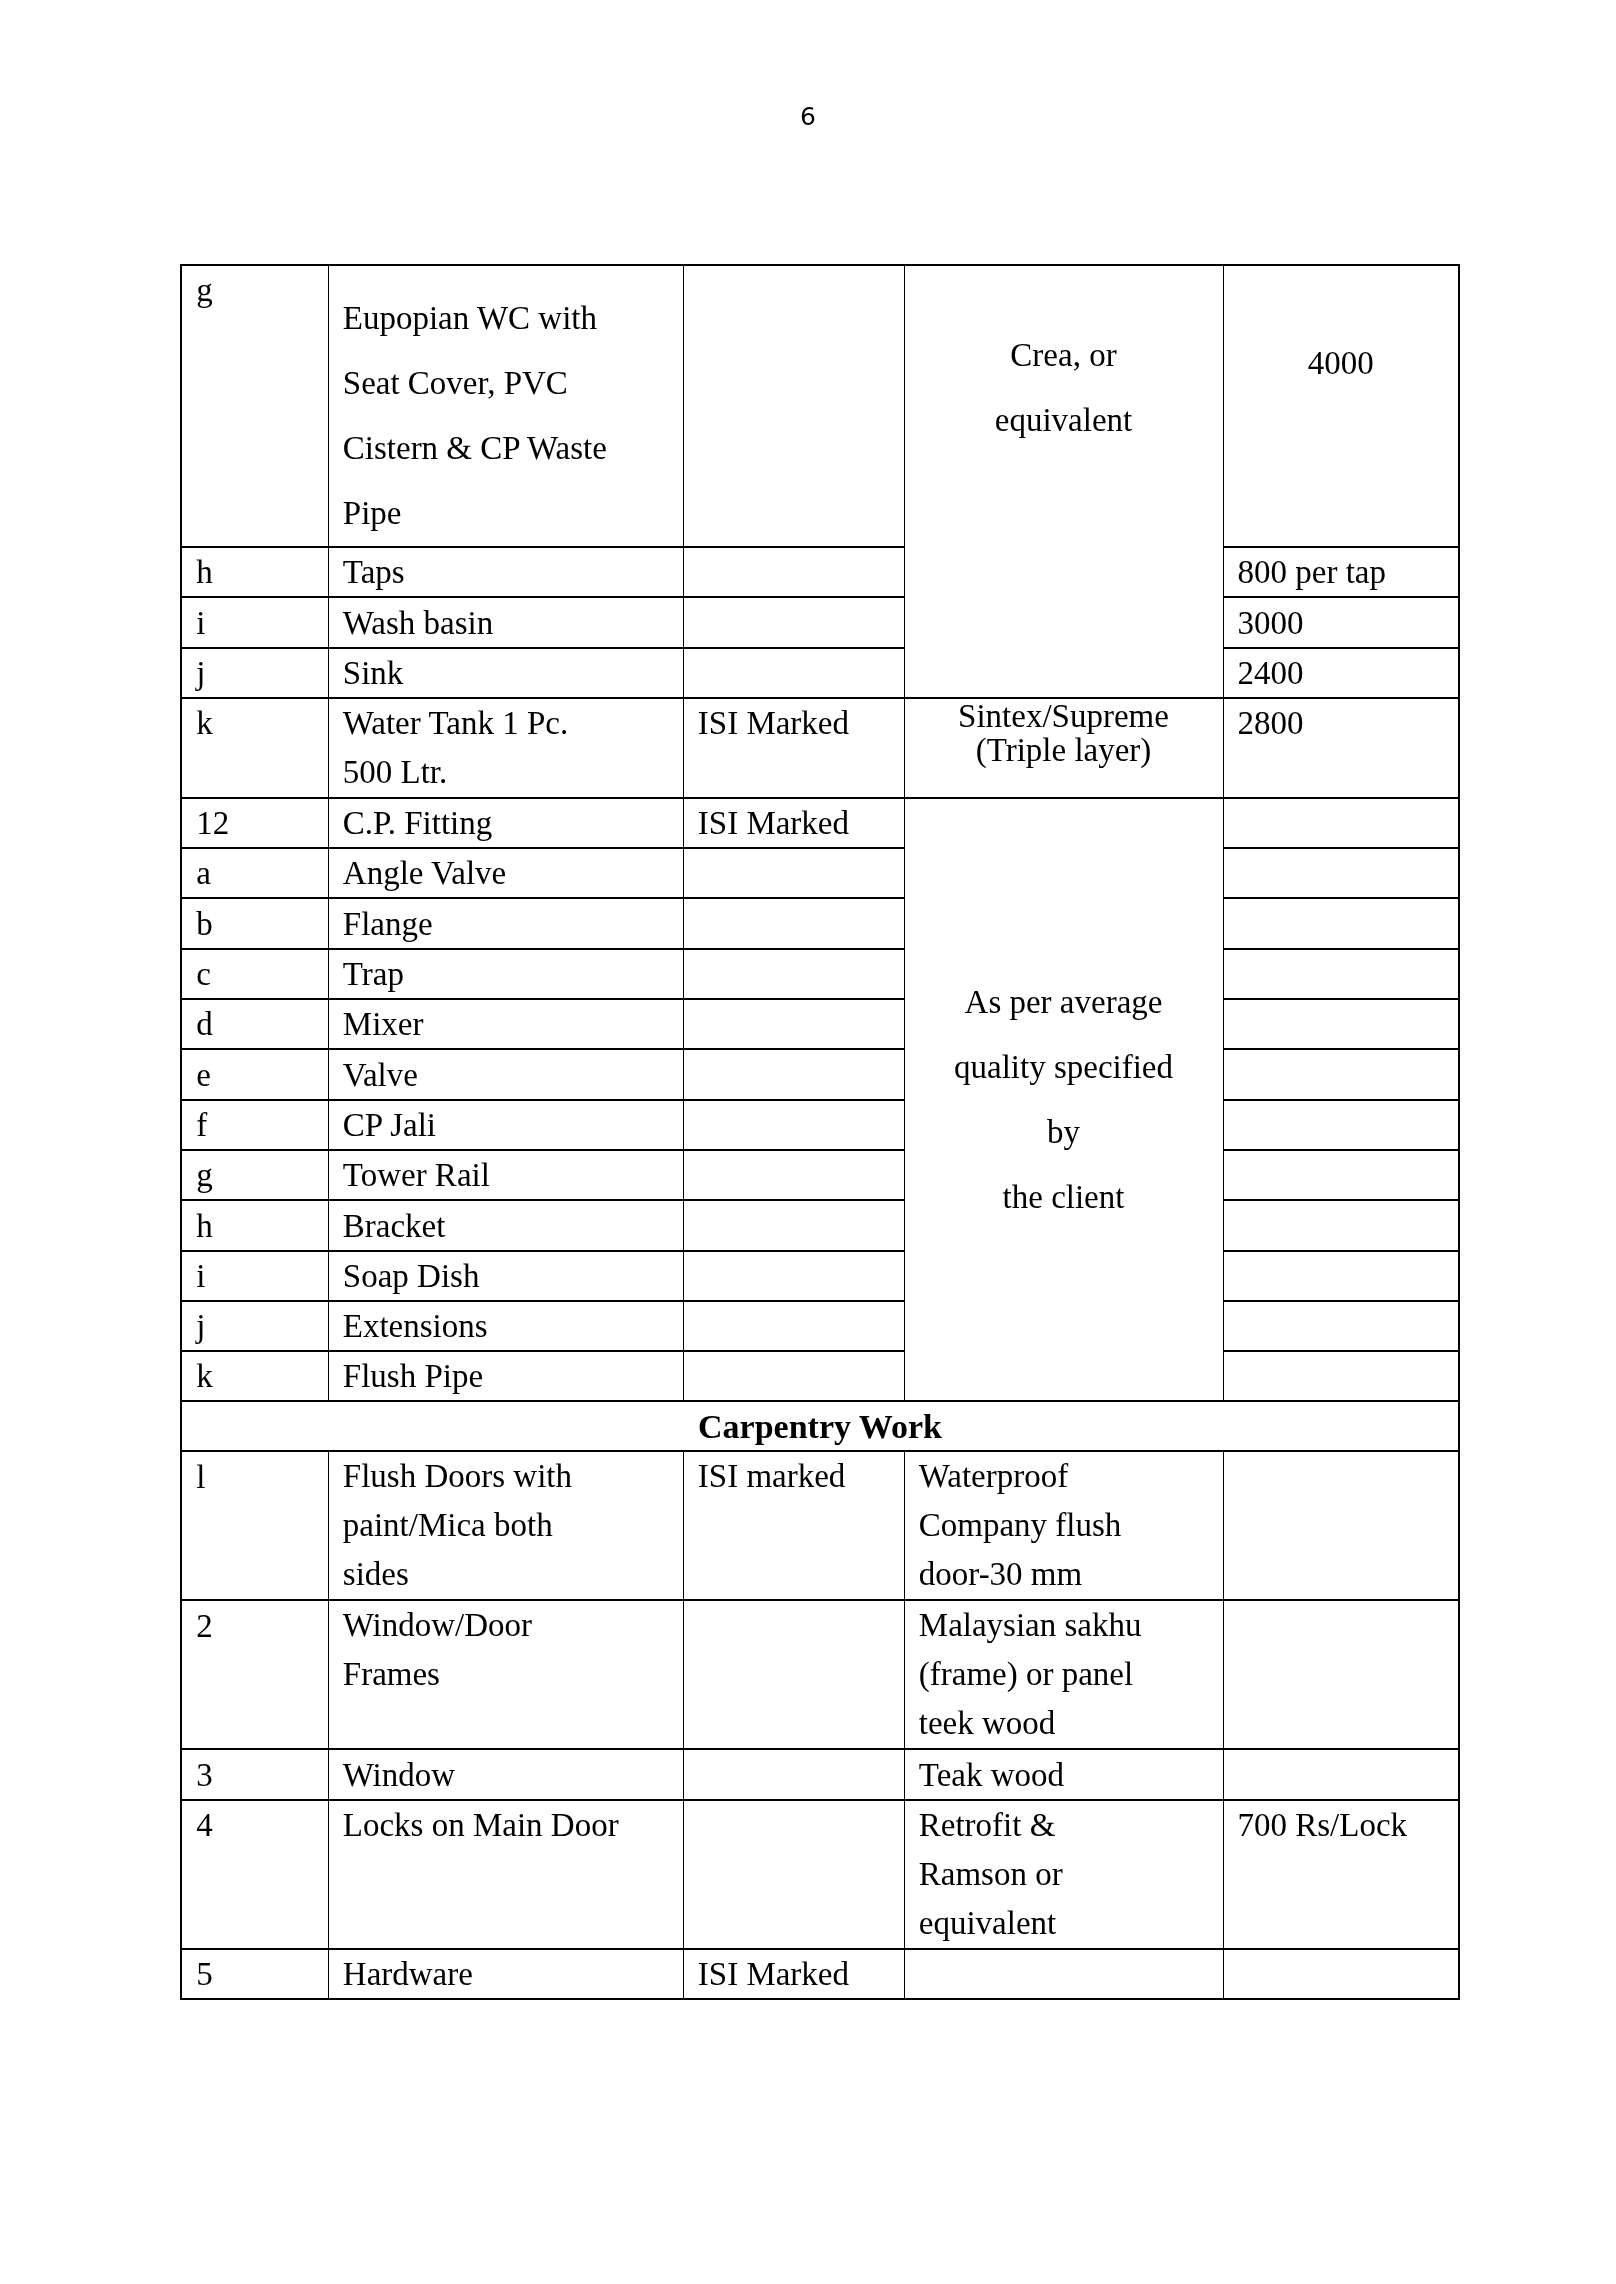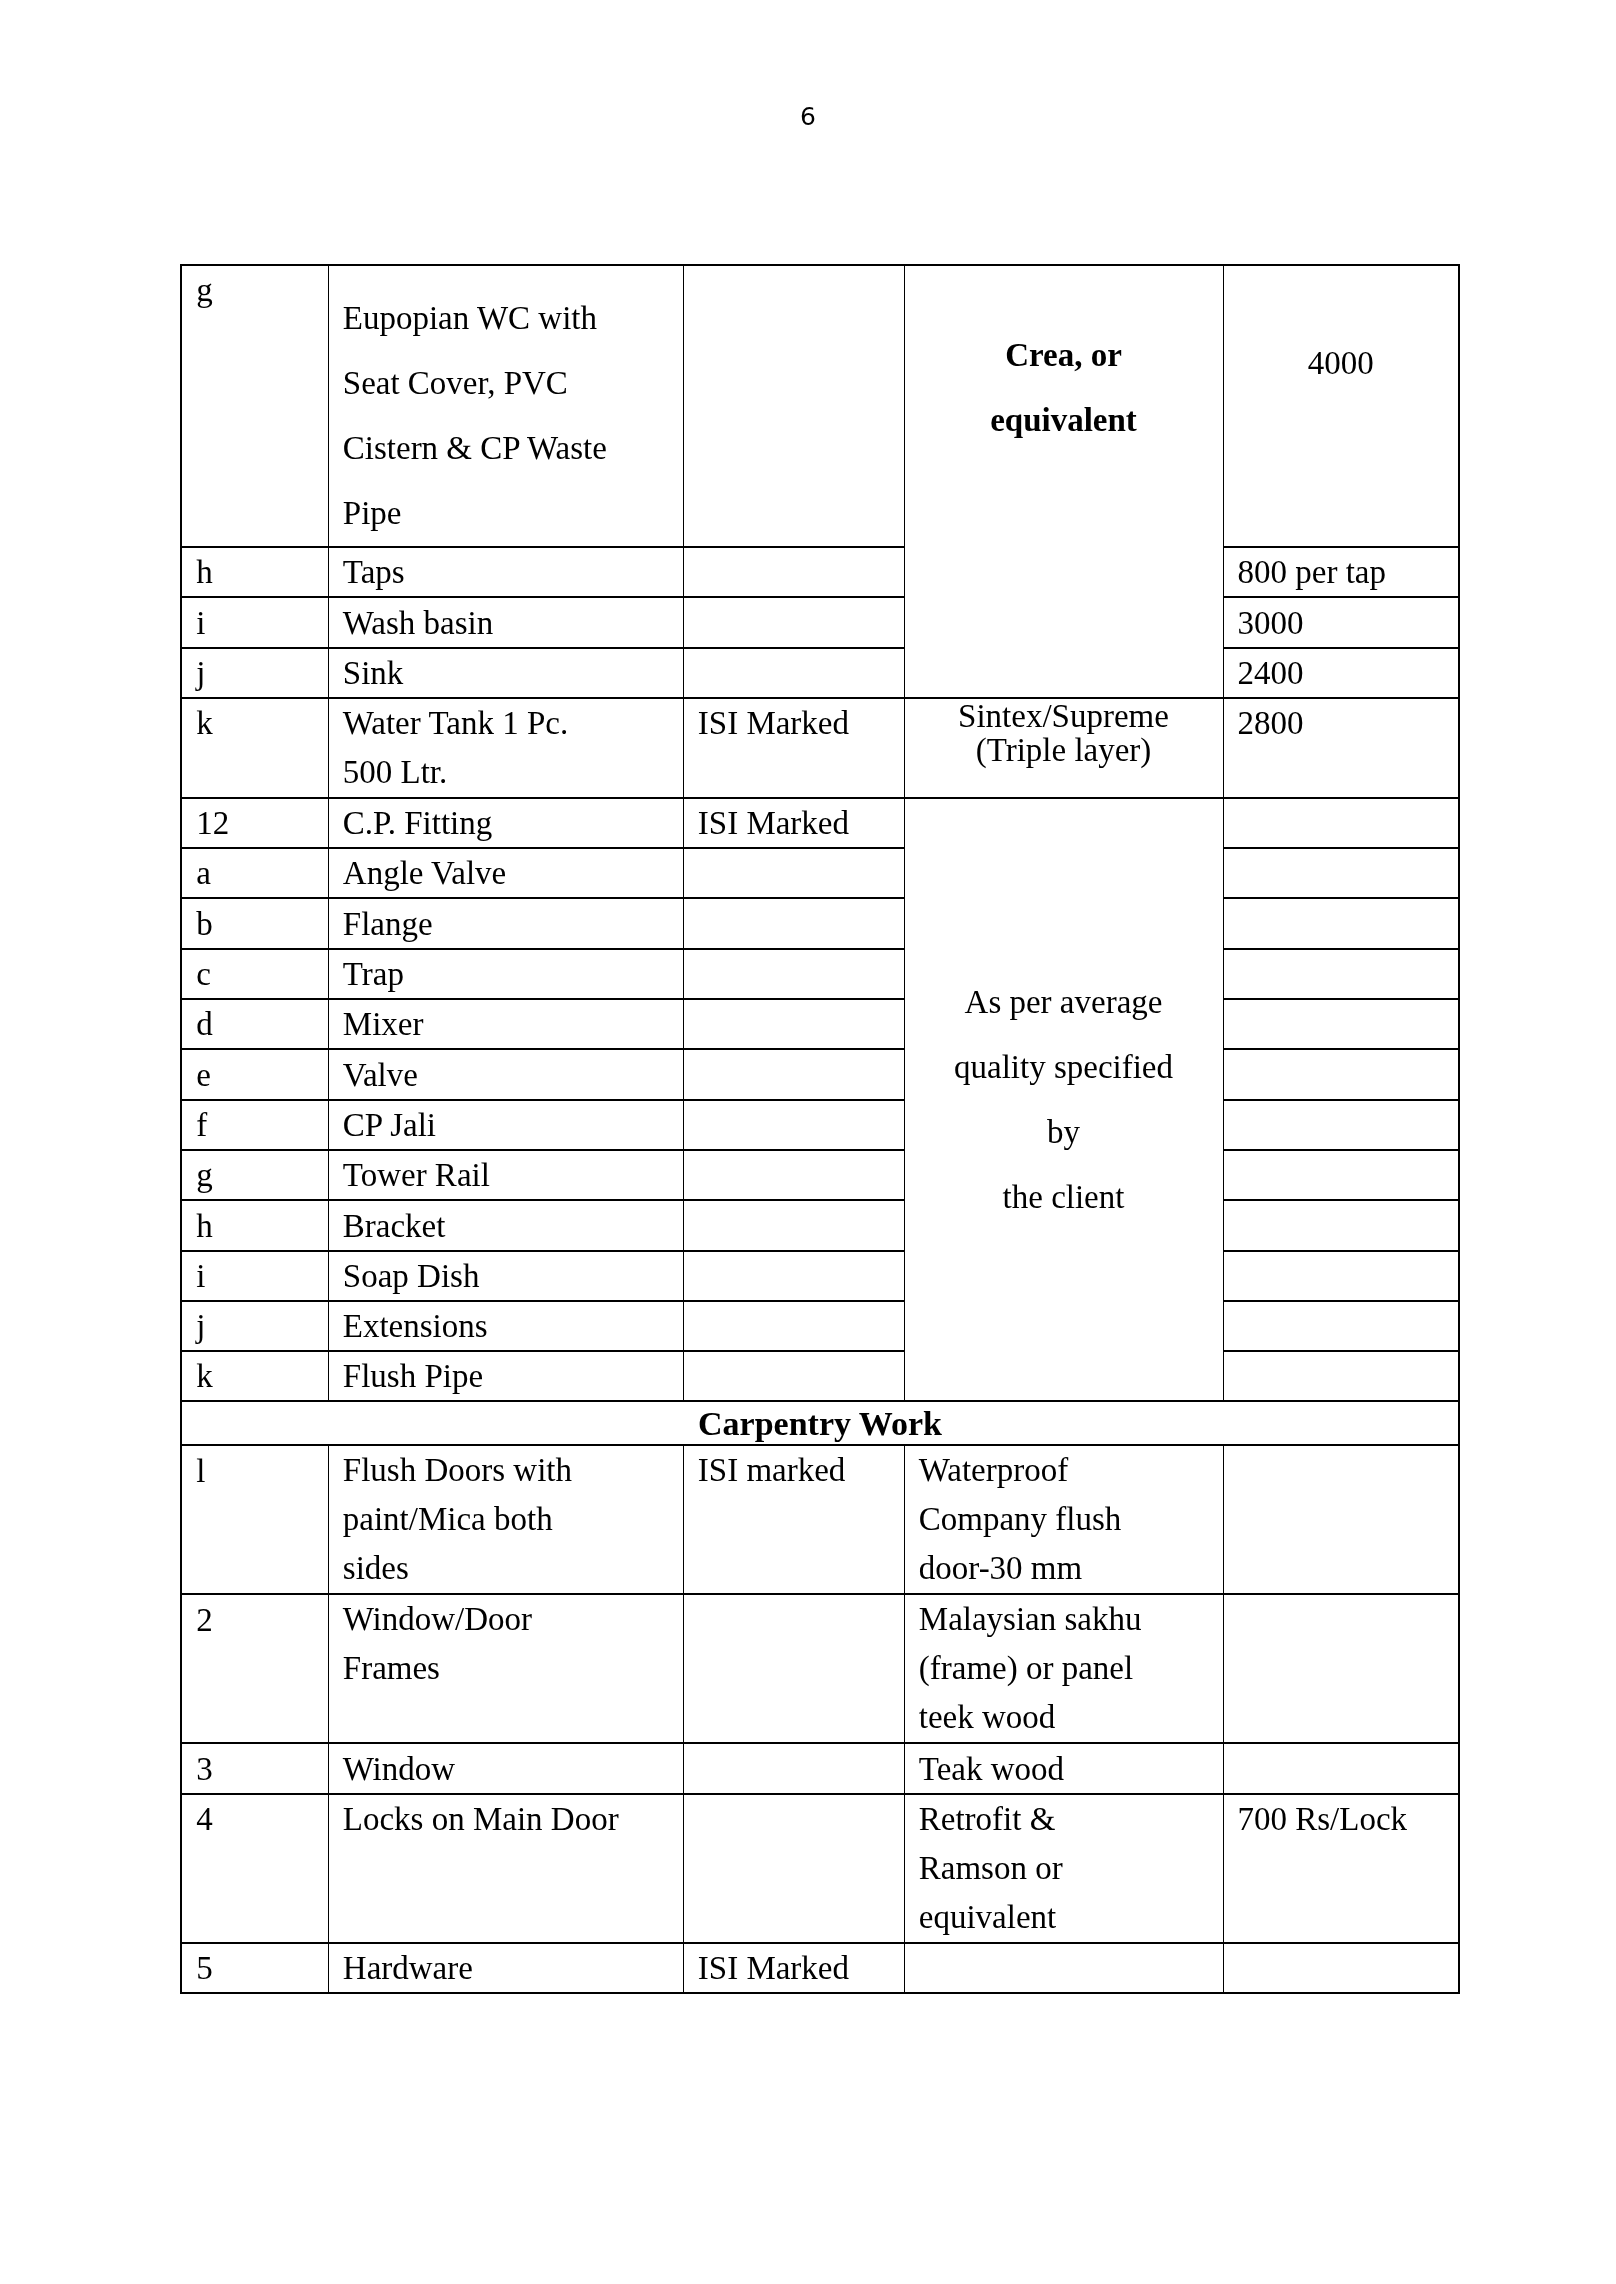--- a/index.html
+++ b/index.html
@@ -39,21 +39,21 @@
     font-size: 33px;
     line-height: 47px;
     padding: 1.3px 3.9px 0 14.3px;
     overflow: hidden;
     word-wrap: break-word;
   }
   .pre { white-space: pre-line; }
   .lh75 { line-height: 49px; padding-top: 0; }
   .item-g { line-height: 65px; padding-top: 20px; }
   .brand-center { text-align: center; padding-left: 5.2px; padding-right: 5.2px; }
-  .brand-crea { vertical-align: top; padding-top: 57px; line-height: 65px; font-weight: bold; }
+  .brand-crea { vertical-align: top; padding-top: 57px; line-height: 65px; }
   .brand-asper { vertical-align: middle; line-height: 65px; padding-top: 0; }
   .brand-sintex { line-height: 34px; padding-top: 0; }
   .rate { padding-left: 14px; }
   .rate-4000 { text-align: center; padding: 78px 2.6px 0 2.6px; line-height: 39px; }
   .section-cell {
     font-weight: bold;
     text-align: center;
     vertical-align: middle;
     font-size: 34px;
     line-height: 39px;
@@ -191,21 +191,21 @@
       <td></td>
       <td class="rate"></td>
     </tr>
     <tr style="height:49px">
       <td>k</td>
       <td>Flush Pipe</td>
       <td></td>
       <td class="rate"></td>
     </tr>
 
-    <tr style="height:44px">
+    <tr style="height:50px">
       <td colspan="5" class="section-cell">Carpentry Work</td>
     </tr>
 
     <tr style="height:146px">
       <td>l</td>
       <td class="pre lh75">Flush Doors with
 paint/Mica both
 sides</td>
       <td class="lh75">ISI marked</td>
       <td class="pre lh75">Waterproof

